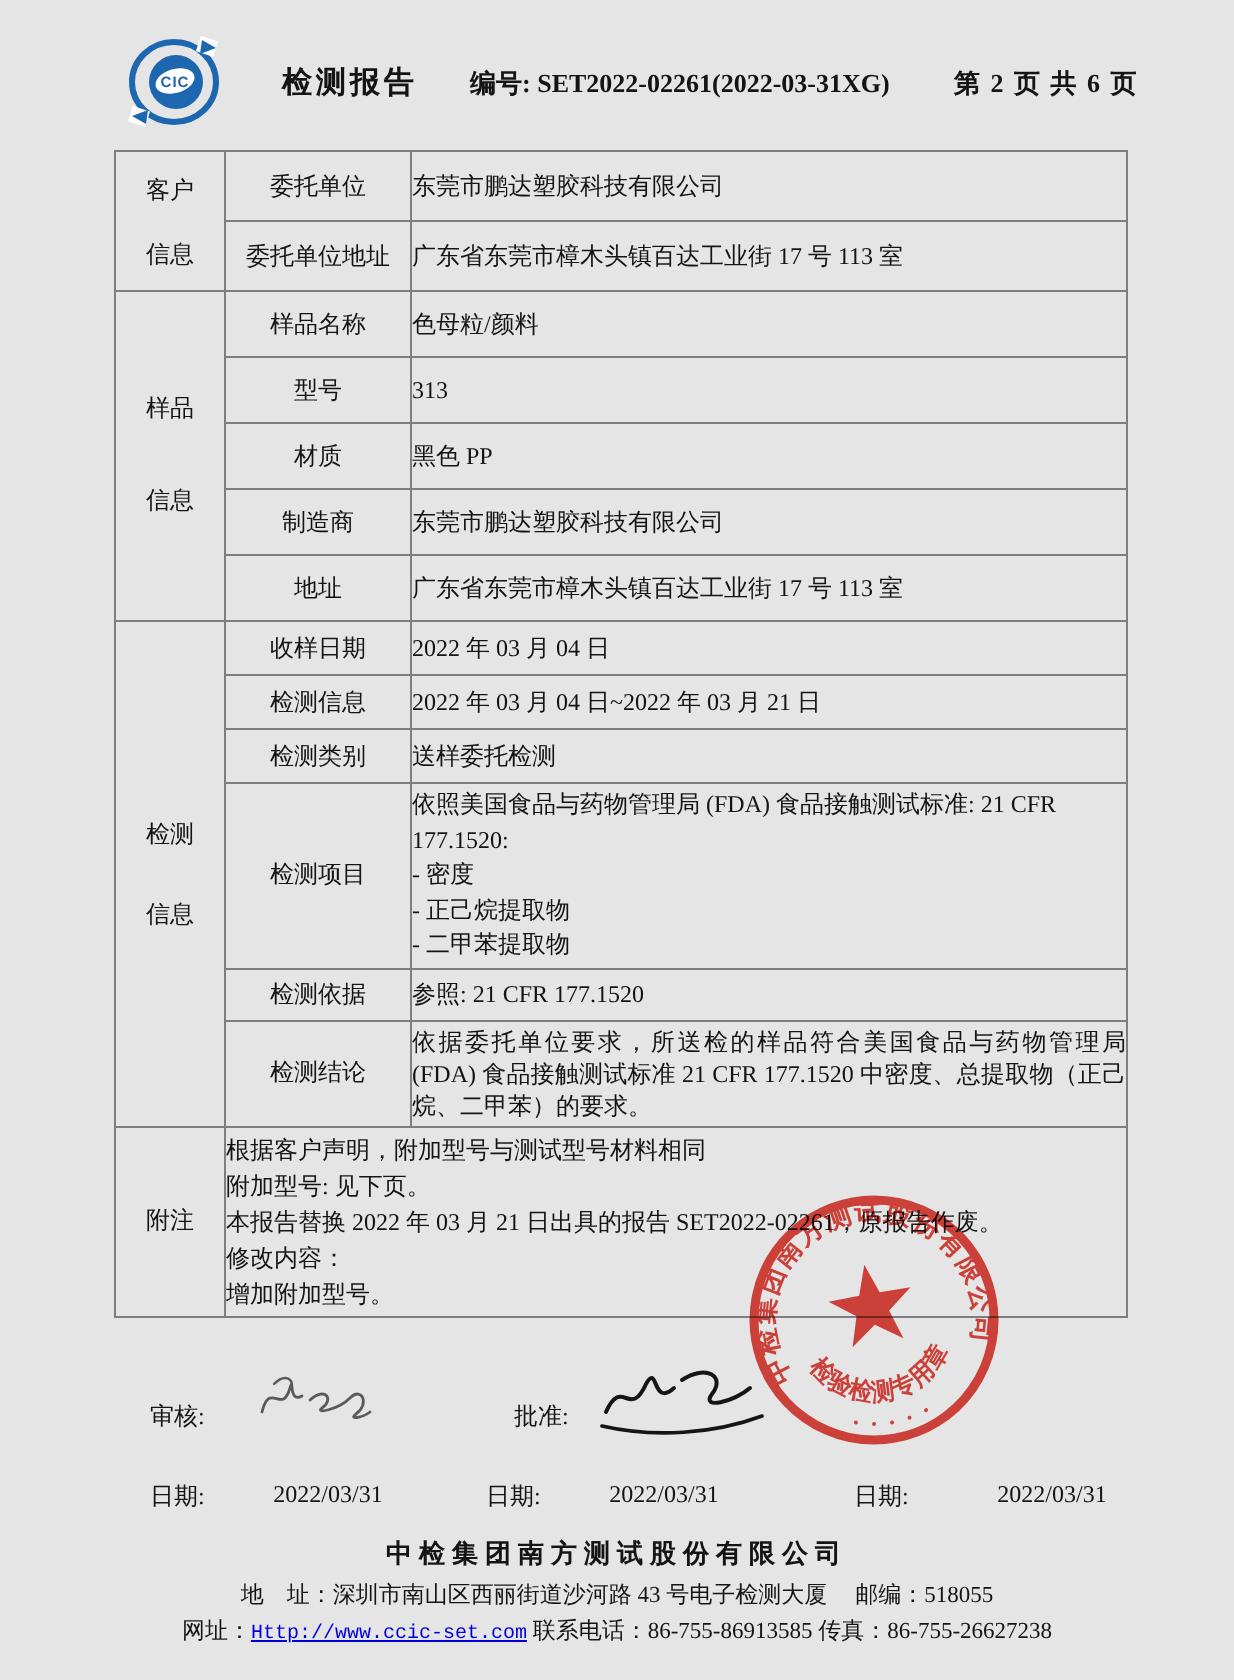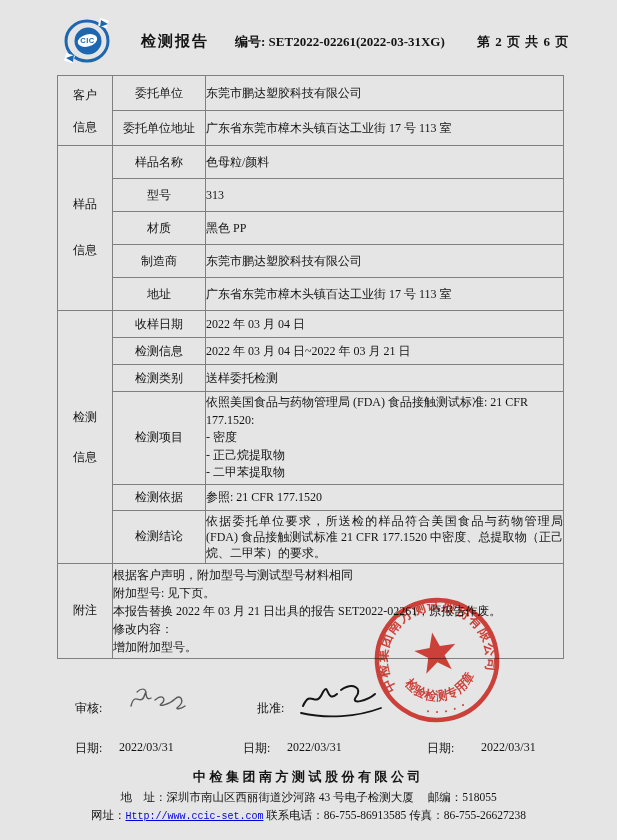--- a/index.html
+++ b/index.html
@@ -36,21 +36,21 @@
   .sigrow{position:absolute;top:678px;left:57px;width:506px;display:grid;grid-template-columns:168px 170px 168px;}
   .daterow{position:absolute;top:738px;left:57px;width:506px;display:grid;grid-template-columns:168px 170px 168px;font-size:12px;}
   .sigcell{position:relative;height:52px;}
   .sigcell .role{position:absolute;left:18px;top:22px;font-size:12px;}
   .sigcell.c3 .role{left:32px;}
   .sigcell svg{position:absolute;left:58px;top:2px;}
   .sigcell.c3 svg{left:70px;}
   .datecell{position:relative;height:20px;}
   .datecell .dlabel{position:absolute;left:18px;top:2px;}
   .datecell.c3 .dlabel{left:32px;}
-  .datecell .dval{position:absolute;left:62px;top:2px;width:90px;text-align:left;}
+  .datecell .dval{position:absolute;left:62px;top:2px;width:90px;text-align:center;}
   .datecell.c3 .dval{left:86px;}
   
   .stamp{position:absolute;left:367px;top:590px;mix-blend-mode:multiply;opacity:.9;pointer-events:none;}
   
   .footer{position:absolute;top:768px;left:0;width:617px;text-align:center;}
   .f-company{font-size:13px;font-weight:bold;letter-spacing:3.5px;}
   .f-line{font-size:11.5px;margin-top:3.5px;white-space:nowrap;}
   .f-line .gap{display:inline-block;width:14px;}
   .f-link{color:#0000dd;text-decoration:underline;font-family:"Liberation Mono","DejaVu Sans Mono",monospace;font-size:10px;cursor:pointer;}
 </style>

